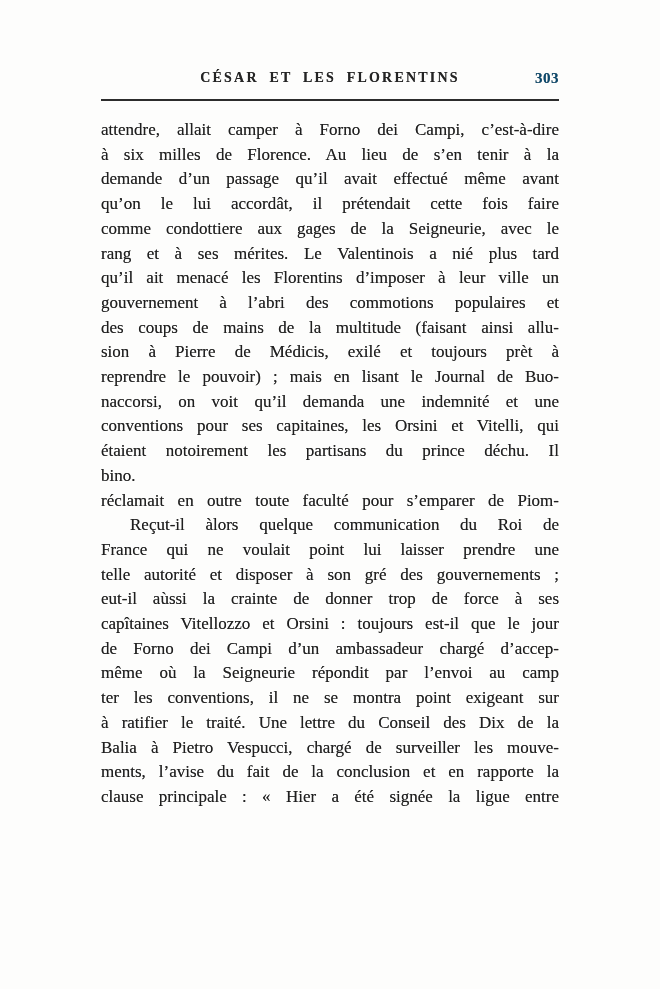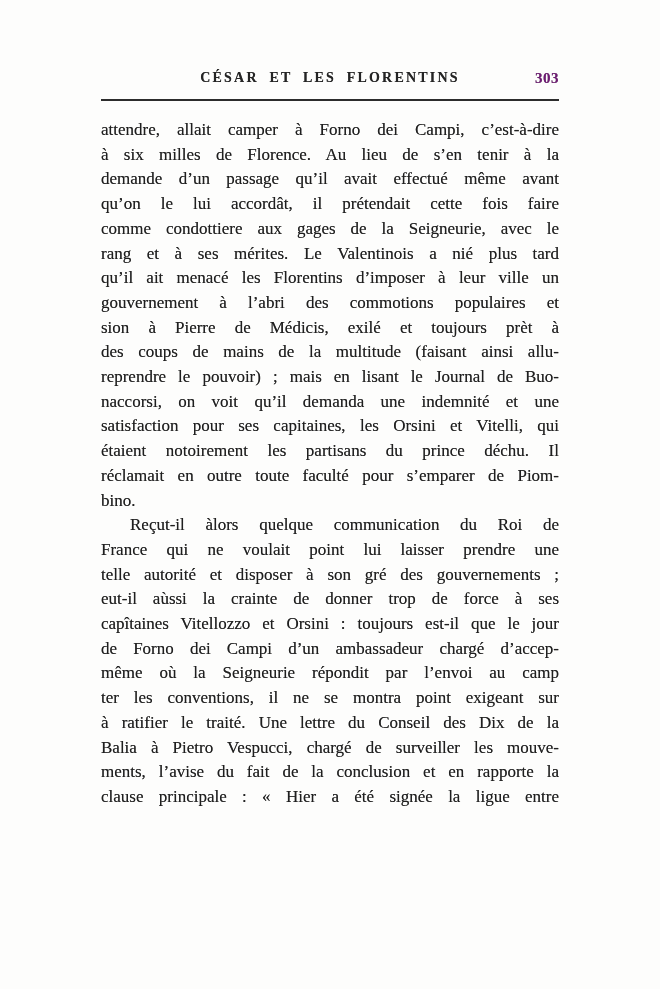--- a/index.html
+++ b/index.html
@@ -36,21 +36,21 @@
     text-shadow: 0 0 0.5px rgba(30,30,30,0.55);
     white-space: nowrap;
   }
   .page-number {
     position: absolute;
     right: 0;
     top: 0;
     font-size: 15px;
     font-weight: bold;
     letter-spacing: 0.5px;
-    color: #701a75;
+    color: #0c4a6e;
     text-shadow: 0 0 0.5px rgba(30,30,30,0.55);
   }
   .header-rule {
     margin-top: 11px;
     border: none;
     border-top: 2px solid #2c2c2c;
     height: 0;
   }
   .page-body {
     margin-top: 17px;
@@ -83,28 +83,28 @@
     <main class="page-body">
 
     <div class="line">attendre, allait camper à Forno dei Campi, c’est-à-dire</div>
         <div class="line">à six milles de Florence. Au lieu de s’en tenir à la</div>
         <div class="line">demande d’un passage qu’il avait effectué même avant</div>
         <div class="line">qu’on le lui accordât, il prétendait cette fois faire</div>
         <div class="line">comme condottiere aux gages de la Seigneurie, avec le</div>
         <div class="line">rang et à ses mérites. Le Valentinois a nié plus tard</div>
         <div class="line">qu’il ait menacé les Florentins d’imposer à leur ville un</div>
         <div class="line">gouvernement à l’abri des commotions populaires et</div>
+        <div class="line">des coups de mains de la multitude (faisant ainsi allu-</div>
         <div class="line">sion à Pierre de Médicis, exilé et toujours prèt à</div>
-        <div class="line">des coups de mains de la multitude (faisant ainsi allu-</div>
         <div class="line">reprendre le pouvoir) ; mais en lisant le Journal de Buo-</div>
         <div class="line">naccorsi, on voit qu’il demanda une indemnité et une</div>
-        <div class="line">satisfaction pour ses capitaines, les Orsini et Vitelli, qui</div>
+        <div class="line">conventions pour ses capitaines, les Orsini et Vitelli, qui</div>
         <div class="line">étaient notoirement les partisans du prince déchu. Il</div>
+        <div class="line para-end">bino.</div>
         <div class="line">réclamait en outre toute faculté pour s’emparer de Piom-</div>
-        <div class="line para-end">bino.</div>
         <div class="line indent">Reçut-il àlors quelque communication du Roi de</div>
         <div class="line">France qui ne voulait point lui laisser prendre une</div>
         <div class="line">telle autorité et disposer à son gré des gouvernements ;</div>
         <div class="line">eut-il aùssi la crainte de donner trop de force à ses</div>
         <div class="line">capîtaines Vitellozzo et Orsini : toujours est-il que le jour</div>
         <div class="line">de Forno dei Campi d’un ambassadeur chargé d’accep-</div>
         <div class="line">même où la Seigneurie répondit par l’envoi au camp</div>
         <div class="line">ter les conventions, il ne se montra point exigeant sur</div>
         <div class="line">à ratifier le traité. Une lettre du Conseil des Dix de la</div>
         <div class="line">Balia à Pietro Vespucci, chargé de surveiller les mouve-</div>

